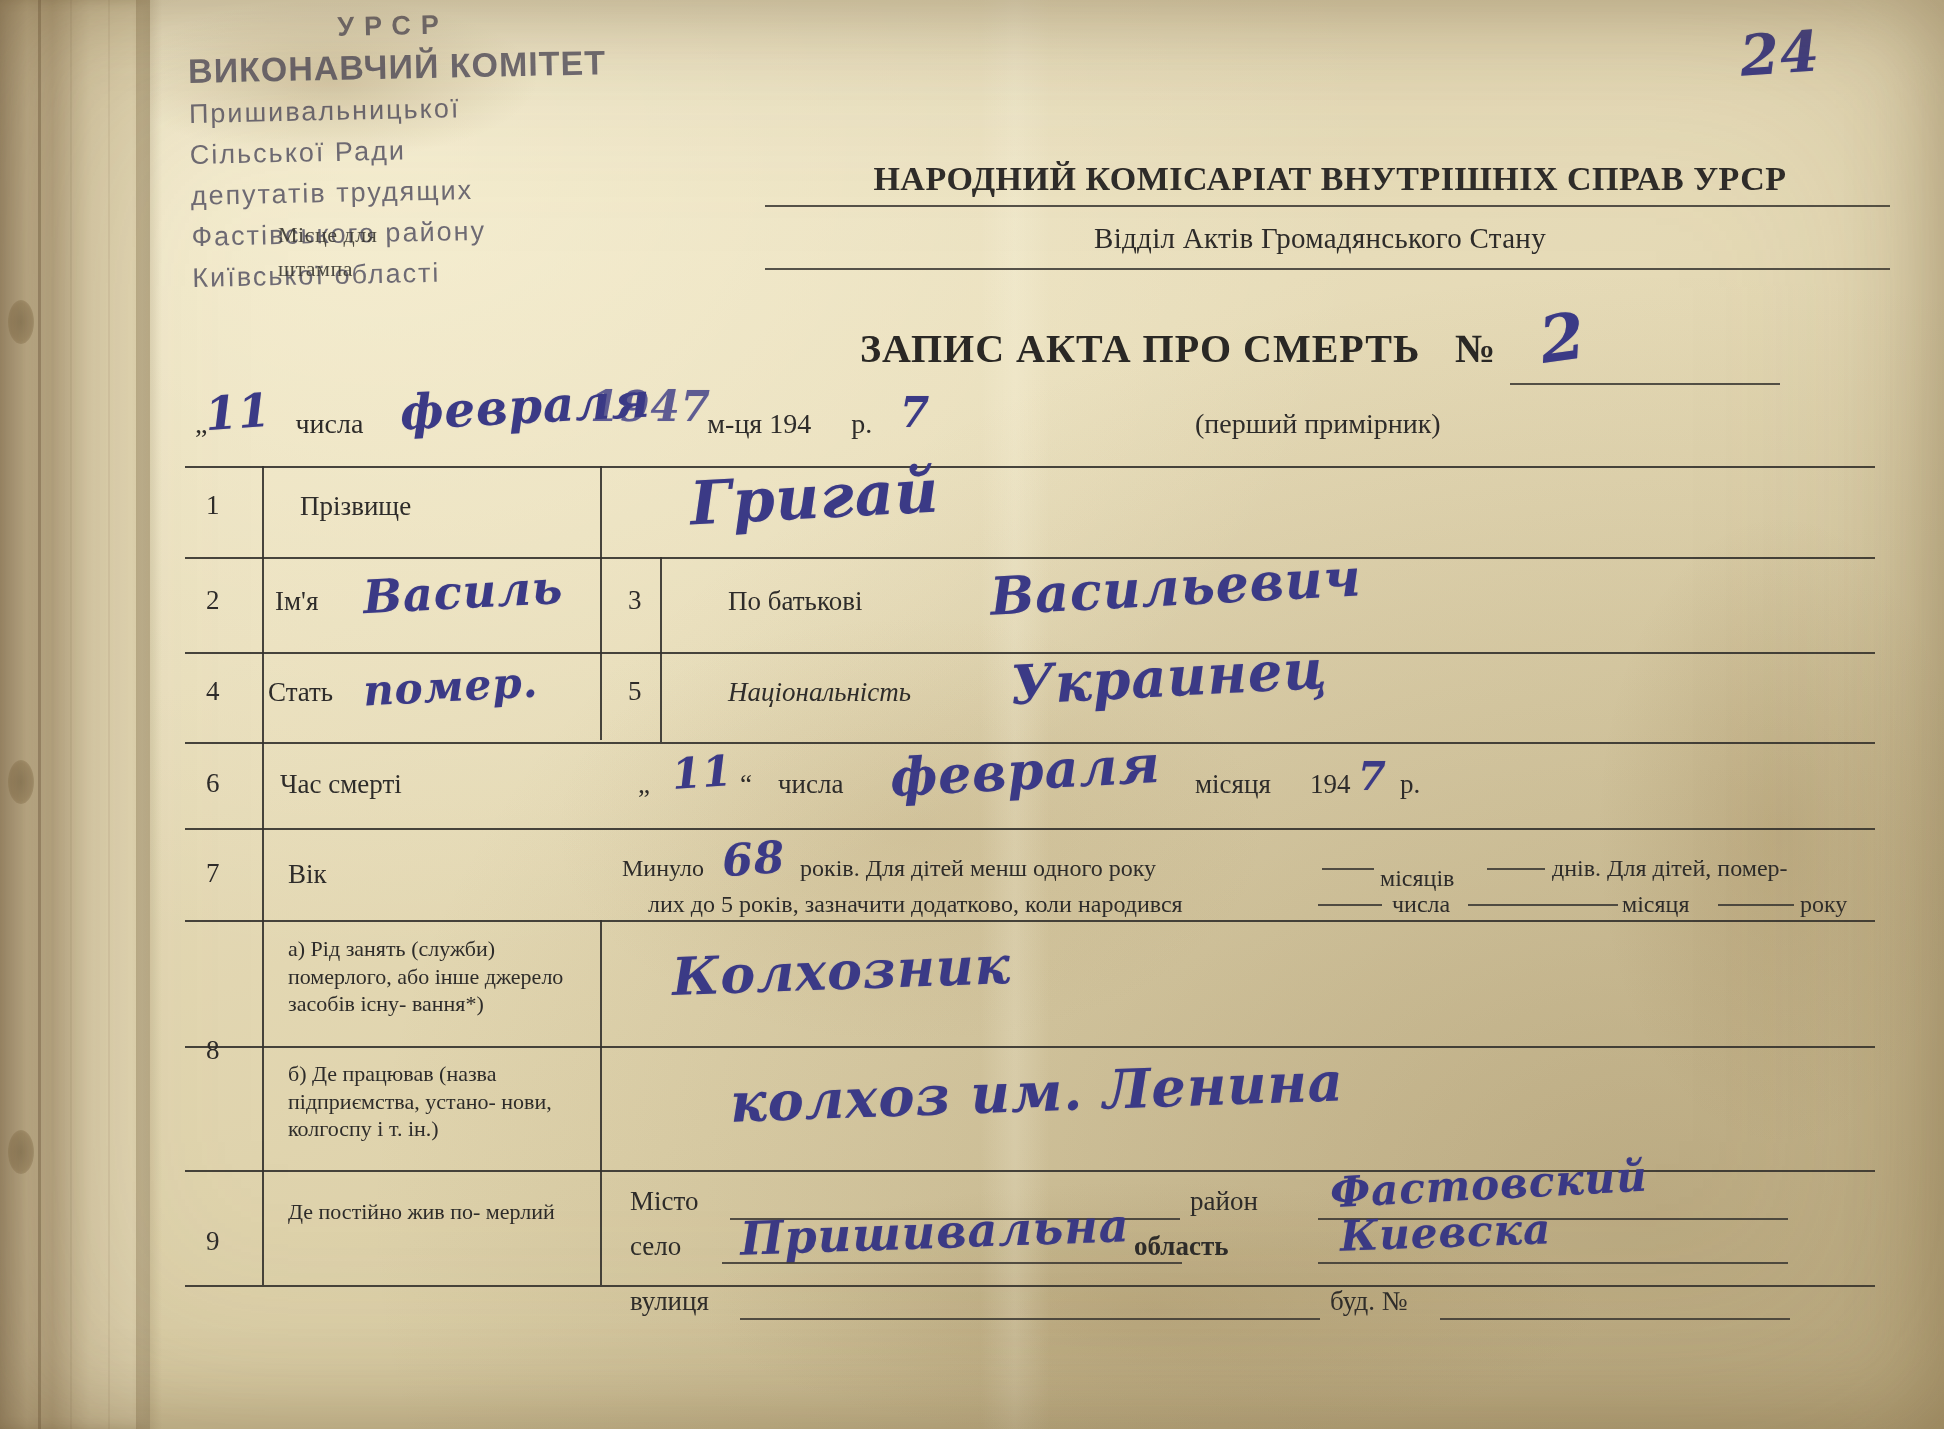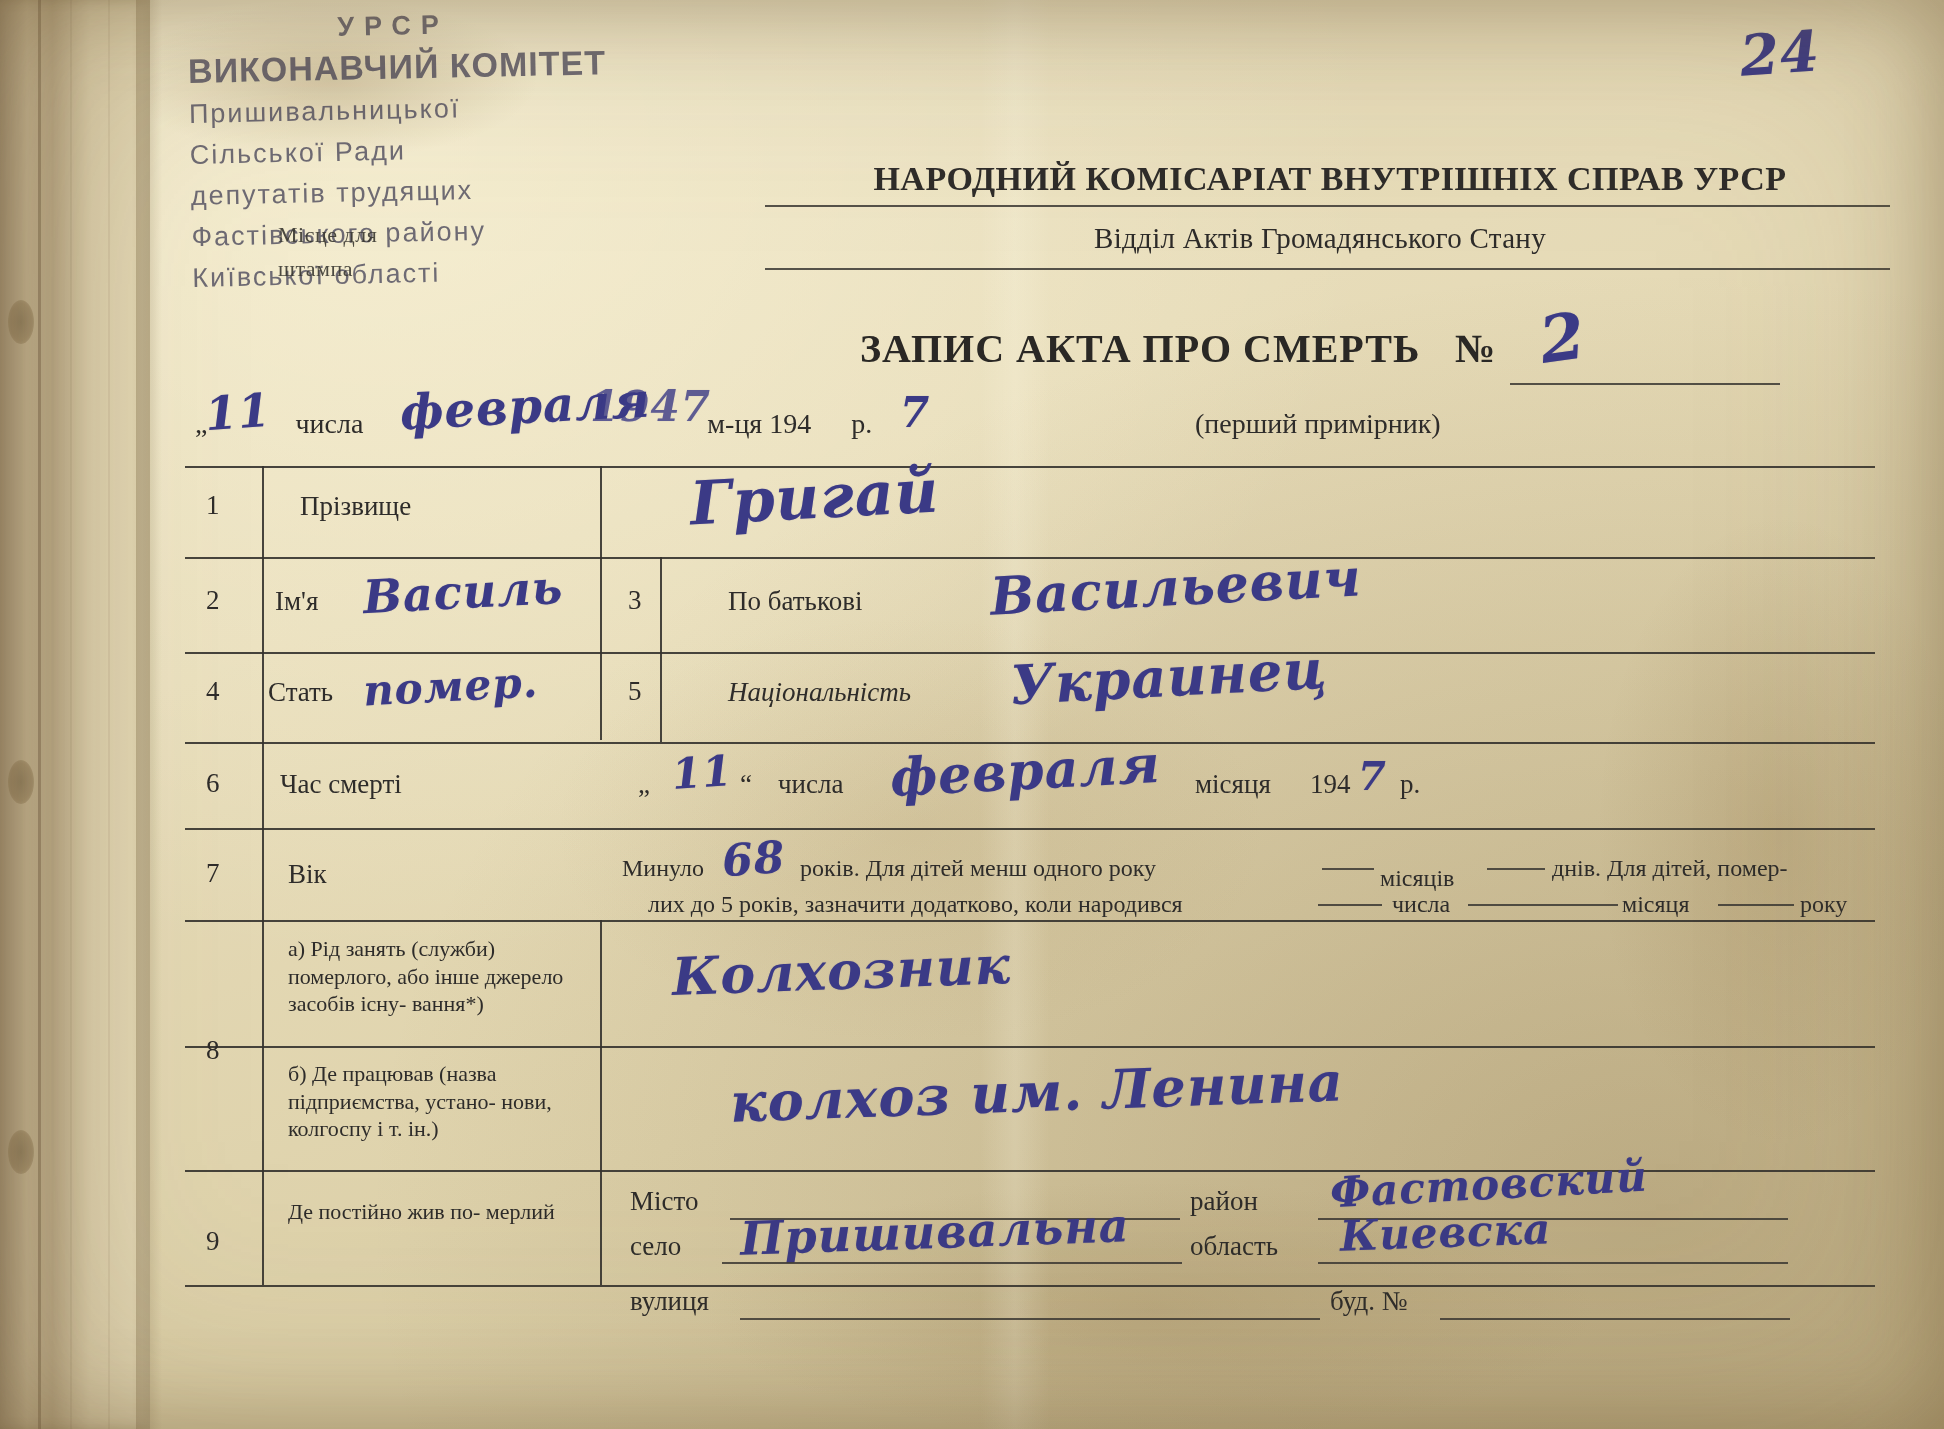--- a/index.html
+++ b/index.html
@@ -239,21 +239,21 @@
 
   <div class="lbl" style="left:630px;top:1185px;">Місто</div>
   <div class="rule" style="left:730px;top:1218px;width:450px;height:2px;"></div>
   <div class="lbl" style="left:1190px;top:1185px;">район</div>
   <div class="hw" style="left:1330px;top:1160px;font-size:42px;transform:rotate(-3deg);">Фастовский</div>
   <div class="rule" style="left:1318px;top:1218px;width:470px;height:2px;"></div>
 
   <div class="lbl" style="left:630px;top:1230px;">село</div>
   <div class="hw" style="left:740px;top:1205px;font-size:46px;transform:rotate(-2deg);">Пришивальна</div>
   <div class="rule" style="left:722px;top:1262px;width:460px;height:2px;"></div>
-  <div class="lbl" style="left:1190px;top:1230px;">область</div>
+  <div class="lbl" style="left:1134px;top:1230px;font-weight:bold;">область</div>
   <div class="hw" style="left:1340px;top:1208px;font-size:42px;transform:rotate(-2deg);">Киевска</div>
   <div class="rule" style="left:1318px;top:1262px;width:470px;height:2px;"></div>
 
   <div class="lbl" style="left:630px;top:1285px;">вулиця</div>
   <div class="rule" style="left:740px;top:1318px;width:580px;height:2px;"></div>
   <div class="lbl" style="left:1330px;top:1285px;">буд. №</div>
   <div class="rule" style="left:1440px;top:1318px;width:350px;height:2px;"></div>
 
   <div class="edge-dark"></div>
 </div>

